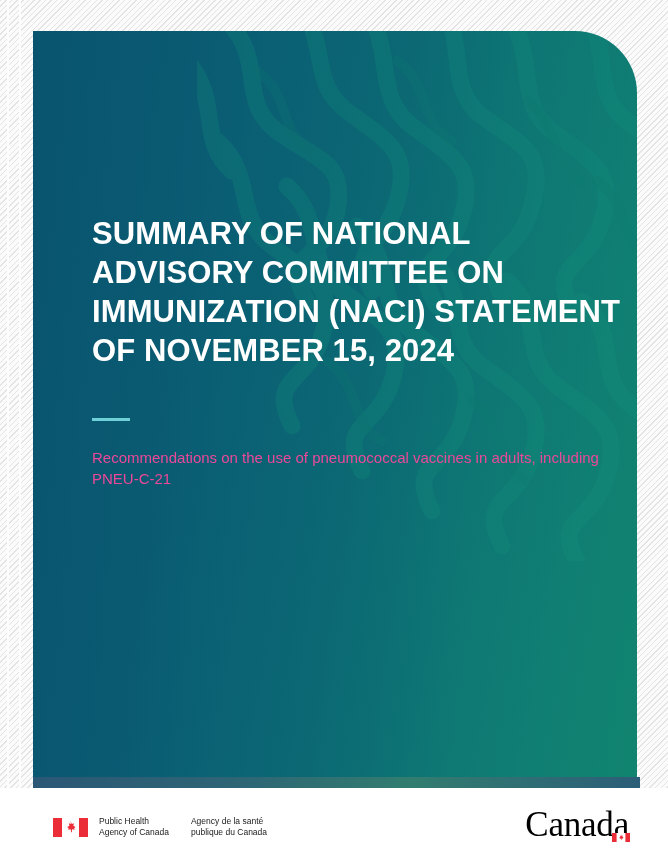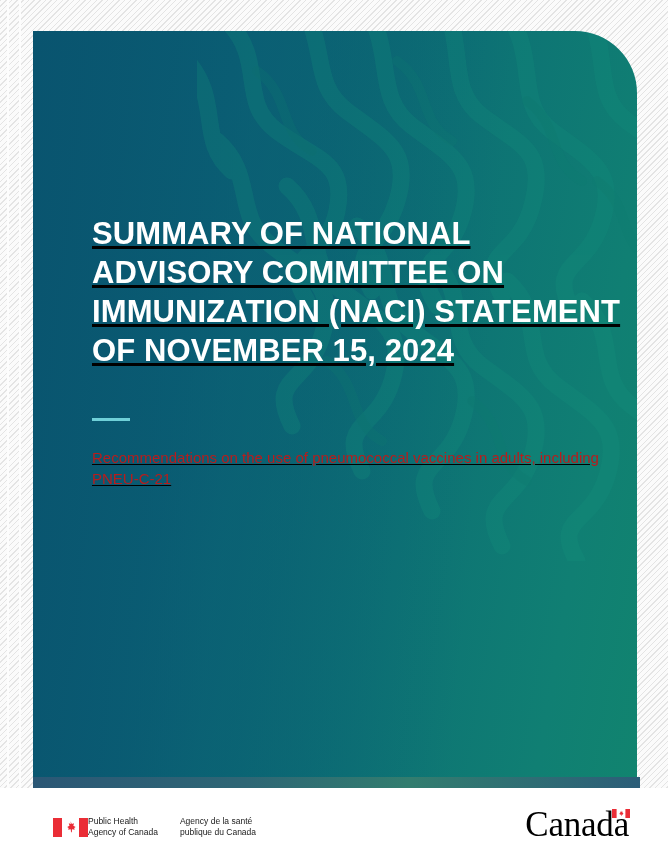--- a/index.html
+++ b/index.html
@@ -91,41 +91,40 @@
     height: 11px;
     background: linear-gradient(100deg, #2b5775 0%, #2e6675 35%, #327d6f 62%, #2f6d74 82%, #2c5d78 100%);
   }
 
   
   .cover-text {
     position: absolute;
     left: 92px;
     top: 214px;
     width: 530px;
-    text-decoration: underline;
   }
   .cover-title {
     margin: 0;
     color: #ffffff;
     font-size: 31px;
     line-height: 1.26;
     font-weight: bold;
     letter-spacing: 0.1px;
     text-transform: uppercase;
     white-space: pre-line;
   }
   .title-rule {
     width: 38px;
     height: 3px;
     background: #6fd0d8;
     margin: 48px 0 0 0;
   }
   .cover-subtitle {
     margin: 26px 0 12px 0;
-    color: #b91c1c;
+    color: #ec4899;
     font-size: 15px;
     line-height: 1.42;
     font-weight: normal;
     white-space: pre-line;
   }
 
   
   .footer {
     position: absolute;
     left: 0;
@@ -134,20 +133,21 @@
     height: 76px;
     background: #ffffff;
   }
 
   .phac-signature {
     position: absolute;
     left: 53px;
     top: 28px;
     display: flex;
     align-items: center;
+    gap: 11px;
   }
   .flag {
     width: 35px;
     height: 19px;
     display: block;
     flex: 0 0 auto;
   }
   .sig-words {
     display: flex;
     gap: 22px;
@@ -157,21 +157,21 @@
     line-height: 1.32;
     color: #1a1a1a;
     white-space: pre-line;
   }
 
   .canada-wordmark {
     position: absolute;
     right: 38px;
     top: 19px;
     display: flex;
-    align-items: flex-start;
+    align-items: flex-end;
   }
   .canada-word {
     font-family: "Liberation Serif", serif;
     font-size: 35px;
     line-height: 1;
     color: #000000;
     letter-spacing: -0.2px;
   }
   .canada-flag {
     width: 18px;

